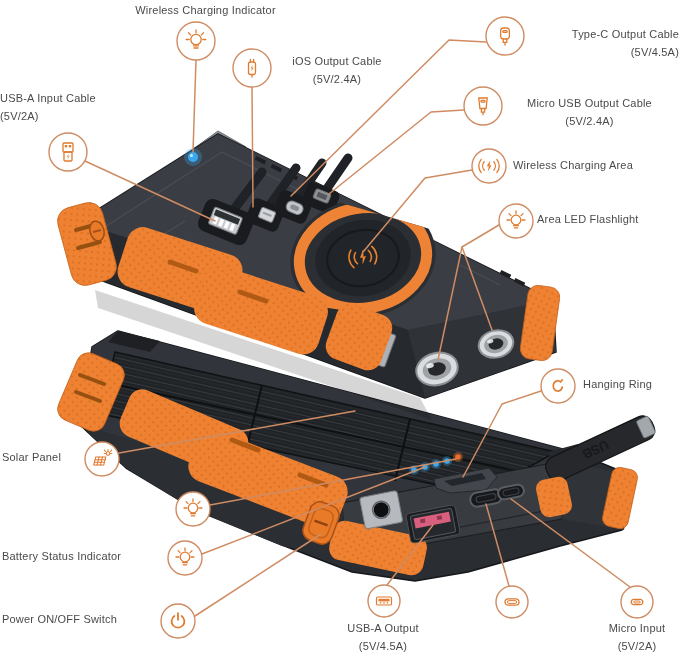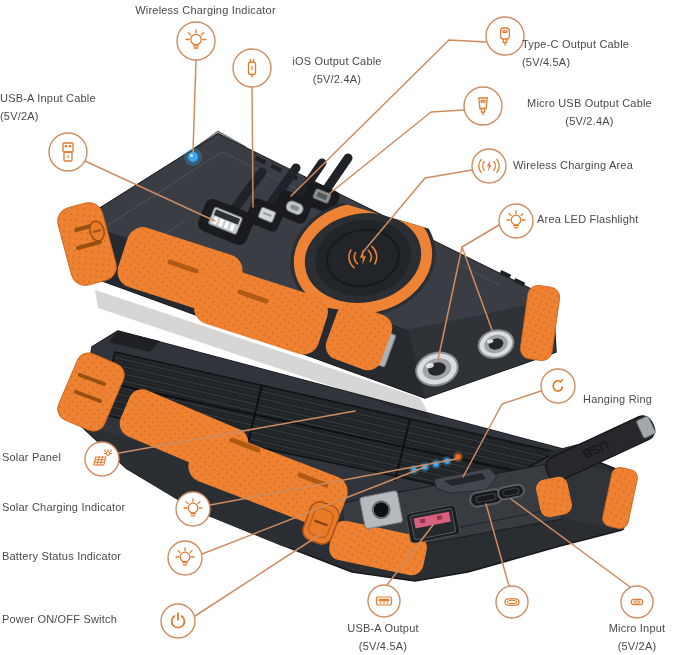--- a/index.html
+++ b/index.html
@@ -354,42 +354,39 @@
     <div>Wireless Charging Indicator</div>
   </div>
   <div class="lbl" style="left:262px;top:53px;width:150px;text-align:center">
     <div>iOS Output Cable</div>
     <div class="sub">(5V/2.4A)</div>
   </div>
   <div class="lbl" style="left:0px;top:90px;width:140px;text-align:left">
     <div>USB-A Input Cable</div>
     <div class="sub">(5V/2A)</div>
   </div>
-  <div class="lbl" style="left:522px;top:36px;width:157px;text-align:left">
+  <div class="lbl" style="left:522px;top:26px;width:157px;text-align:right">
     <div>Type-C Output Cable</div>
     <div class="sub">(5V/4.5A)</div>
   </div>
   <div class="lbl" style="left:500px;top:95px;width:179px;text-align:center">
     <div>Micro USB Output Cable</div>
     <div class="sub">(5V/2.4A)</div>
   </div>
   <div class="lbl" style="left:513px;top:157px">
     <div>Wireless Charging Area</div>
   </div>
   <div class="lbl" style="left:537px;top:211px">
     <div>Area LED Flashlight</div>
   </div>
-  <div class="lbl" style="left:583px;top:391px">
+  <div class="lbl" style="left:583px;top:376px">
     <div>Hanging Ring</div>
   </div>
   <div class="lbl" style="left:2px;top:449px">
     <div>Solar Panel</div>
-  </div>
-  <div class="lbl" style="left:2px;top:499px">
-    <div>Solar Charging Indicator</div>
   </div>
   <div class="lbl" style="left:2px;top:548px">
     <div>Battery Status Indicator</div>
   </div>
   <div class="lbl" style="left:2px;top:611px">
     <div>Power ON/OFF Switch</div>
   </div>
   <div class="lbl" style="left:321px;top:620px;width:124px;text-align:center">
     <div>USB-A Output</div>
     <div class="sub">(5V/4.5A)</div>

